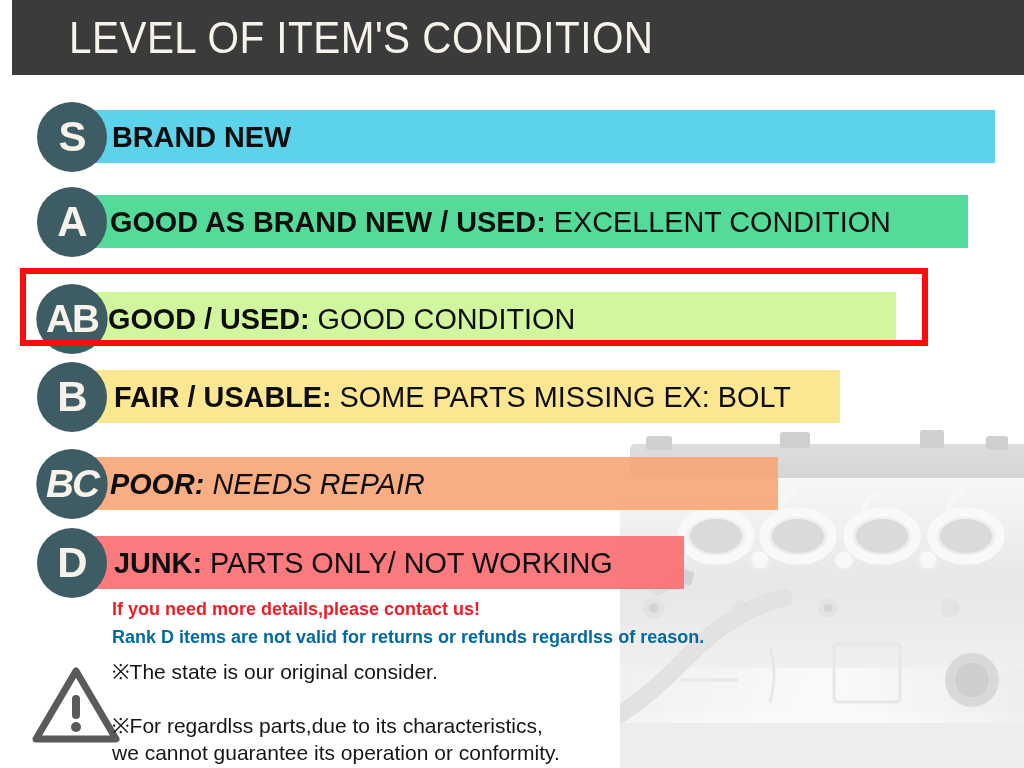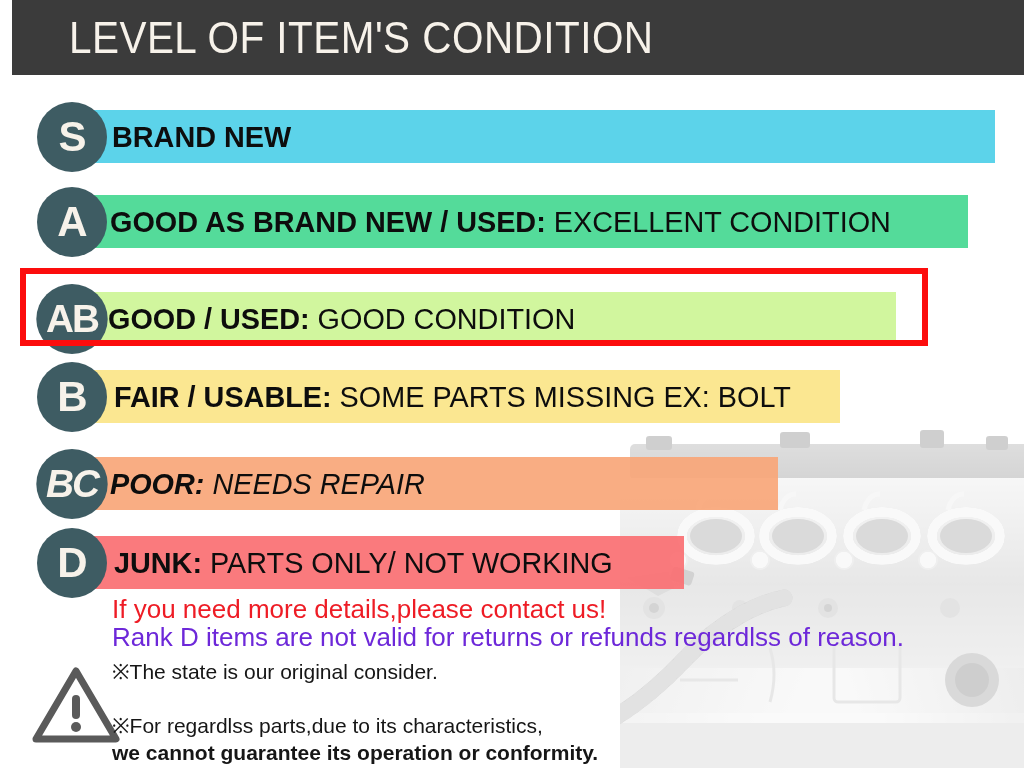--- a/index.html
+++ b/index.html
@@ -148,23 +148,23 @@
     border: 6px solid #fc0d0d;
     box-sizing: border-box;
     z-index: 5;
     pointer-events: none;
   }
 
   
   .notice-red {
     position: absolute;
     left: 100px;
-    font-size: 26px;
+    font-size: 18px;
     line-height: 26px;
-    font-weight: 400;
+    font-weight: 700;
     color: #ee1c25;
     white-space: nowrap;
     font-family: "Liberation Sans", sans-serif;
     z-index: 6;
   }
   #notice-red-1 { top: 596px; }
   #notice-red-2 { top: 624px; }
 
   .notice-line {
     position: absolute;
@@ -172,21 +172,21 @@
     font-size: 21px;
     line-height: 27px;
     color: #161616;
     white-space: nowrap;
     font-family: "Liberation Sans", sans-serif;
     z-index: 6;
   }
   #notice-1 { top: 658px; }
   #notice-2 { top: 685px; }
   #notice-3 { top: 712px; }
-  #notice-4 { top: 739px; font-weight: bold; }
+  #notice-4 { top: 739px; }
 
   .warning-icon {
     position: absolute;
     left: 18px;
     top: 663px;
     width: 92px;
     height: 84px;
     z-index: 6;
   }
 </style>
@@ -333,21 +333,21 @@
     <div class="rank-bar" style="background: rgb(250, 111, 114);"></div>
     <div class="rank-badge" style="background: rgb(62, 92, 99); color: rgb(247, 242, 234);">
       <span>D</span>
     </div>
     <div class="rank-text">
       <span class="lbl">JUNK:</span><span class="desc"> PARTS ONLY/ NOT WORKING</span>
     </div>
   </div>
 
   <div class="notice-red" id="notice-red-1" style="color: rgb(238, 28, 37);">If you need more details,please contact us!</div>
-  <div class="notice-red" id="notice-red-2" style="color: #6d28d9;">Rank D items are not valid for returns or refunds regardlss of reason.</div>
+  <div class="notice-red" id="notice-red-2" style="color: #0369a1;">Rank D items are not valid for returns or refunds regardlss of reason.</div>
 
   <svg class="warning-icon" viewBox="0 0 92 84">
     <path d="M46 8 L86 76 L6 76 Z" fill="none" stroke="#5a5a5a" stroke-width="7" stroke-linejoin="round"></path>
     <rect x="42" y="32" width="8" height="24" rx="4" fill="#5a5a5a"></rect>
     <circle cx="46" cy="64" r="5" fill="#5a5a5a"></circle>
   </svg>
 
   <div class="notice-line" id="notice-1">※The state is our original consider.</div>
   <div class="notice-line" id="notice-3">※For regardlss parts,due to its characteristics,</div>
   <div class="notice-line" id="notice-4">we cannot guarantee its operation or conformity.</div>

